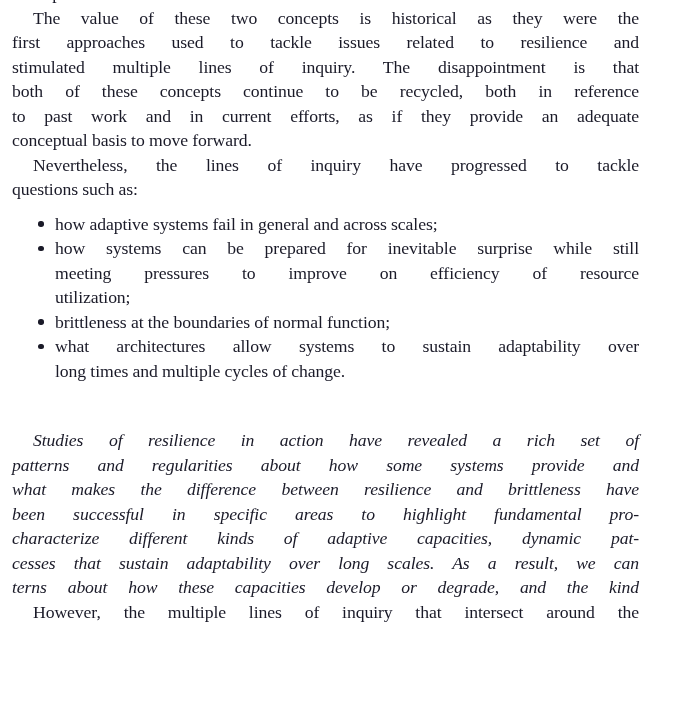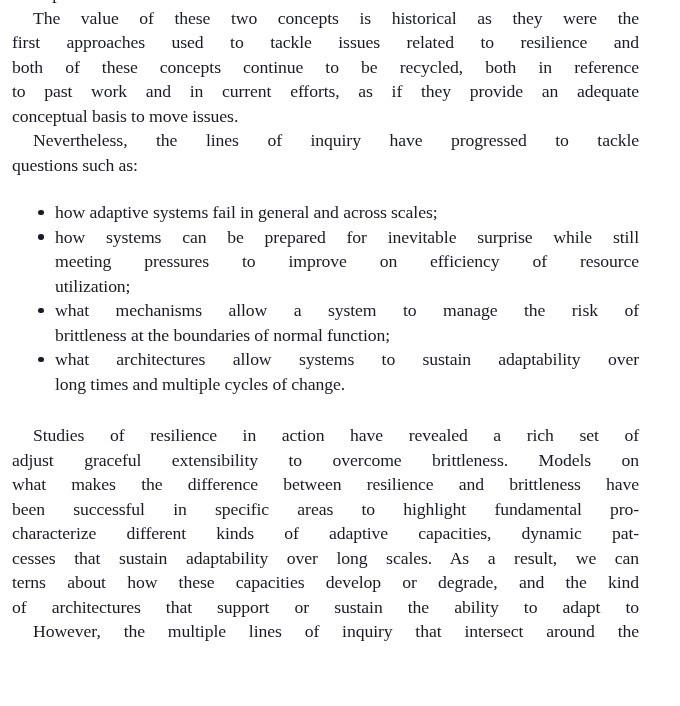--- a/index.html
+++ b/index.html
@@ -27,34 +27,34 @@
     position: absolute;
     left: 12px;
     top: -19px;
     width: 627px;
     color: #1a1a28;
     font-size: 17.7px;
     line-height: 24.5px;
     letter-spacing: -0.1px;
   }
   .para { margin: 0; }
-  .para--gap-before { margin-top: 27px; }
+  .para--gap-before { margin-top: 45px; font-style: italic; }
   .line {
     text-align: justify;
     text-align-last: justify;
     white-space: normal;
   }
   .line--last {
     text-align-last: left;
   }
   .line--indent {
     padding-left: 21px;
   }
   .bullet-list {
-    margin-top: 23px;
+    margin-top: 10px;
   }
   .bullet-item {
     position: relative;
     padding-left: 43px;
   }
   .bullet {
     position: absolute;
     left: 26px;
     top: 9.5px;
     width: 5.5px;
@@ -67,57 +67,56 @@
 <body>
 
 <main class="page">
   <section class="text-column" id="text-column">
       <div class="para">
         <div class="line line--last">of surprise.</div>
       </div>
       <div class="para">
         <div class="line line--indent">The value of these two concepts is historical as they were the</div>
         <div class="line">first approaches used to tackle issues related to resilience and</div>
+        <div class="line">stimulated multiple lines of inquiry. The disappointment is that</div>
         <div class="line">both of these concepts continue to be recycled, both in reference</div>
         <div class="line">to past work and in current efforts, as if they provide an adequate</div>
-        <div class="line line--last">conceptual basis to move issues.</div>
+        <div class="line line--last">conceptual basis to move forward.</div>
       </div>
       <div class="para">
         <div class="line line--indent">Nevertheless, the lines of inquiry have progressed to tackle</div>
         <div class="line line--last">questions such as:</div>
       </div>
       <div class="bullet-list">
         <div class="bullet-item">
           <span class="bullet"></span>
           <div class="line line--last">how adaptive systems fail in general and across scales;</div>
         </div>
         <div class="bullet-item">
           <span class="bullet"></span>
           <div class="line">how systems can be prepared for inevitable surprise while still</div>
           <div class="line">meeting pressures to improve on efficiency of resource</div>
           <div class="line line--last">utilization;</div>
         </div>
         <div class="bullet-item">
           <span class="bullet"></span>
-          <div class="line">what mechanisms allow a system to manage the risk of</div>
           <div class="line line--last">brittleness at the boundaries of normal function;</div>
         </div>
         <div class="bullet-item">
           <span class="bullet"></span>
           <div class="line">what architectures allow systems to sustain adaptability over</div>
           <div class="line line--last">long times and multiple cycles of change.</div>
         </div>
       </div>
       <div class="para para--gap-before">
         <div class="line line--indent">Studies of resilience in action have revealed a rich set of</div>
-        <div class="line">adjust graceful extensibility to overcome brittleness. Models on</div>
+        <div class="line">patterns and regularities about how some systems provide and</div>
         <div class="line">what makes the difference between resilience and brittleness have</div>
         <div class="line">been successful in specific areas to highlight fundamental pro-</div>
         <div class="line">characterize different kinds of adaptive capacities, dynamic pat-</div>
         <div class="line">cesses that sustain adaptability over long scales. As a result, we can</div>
         <div class="line">terns about how these capacities develop or degrade, and the kind</div>
-        <div class="line">of architectures that support or sustain the ability to adapt to</div>
       </div>
       <div class="para">
         <div class="line line--indent">However, the multiple lines of inquiry that intersect around the</div>
       </div>
     </section>
 </main>
 
 </body></html>

